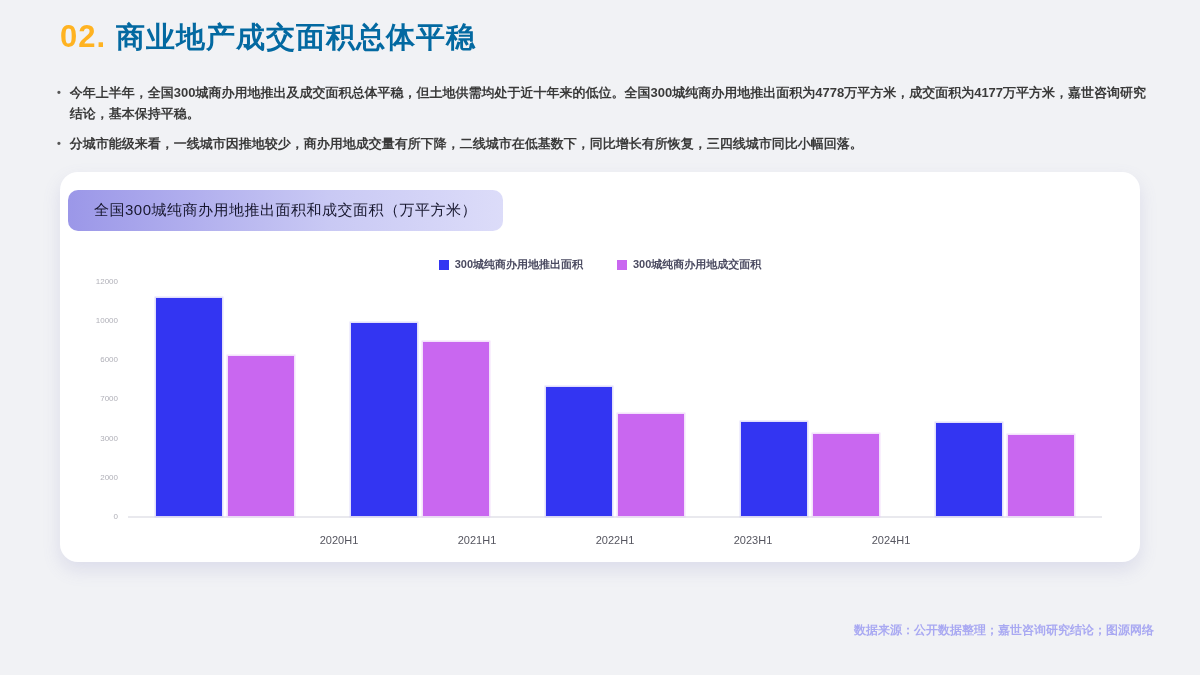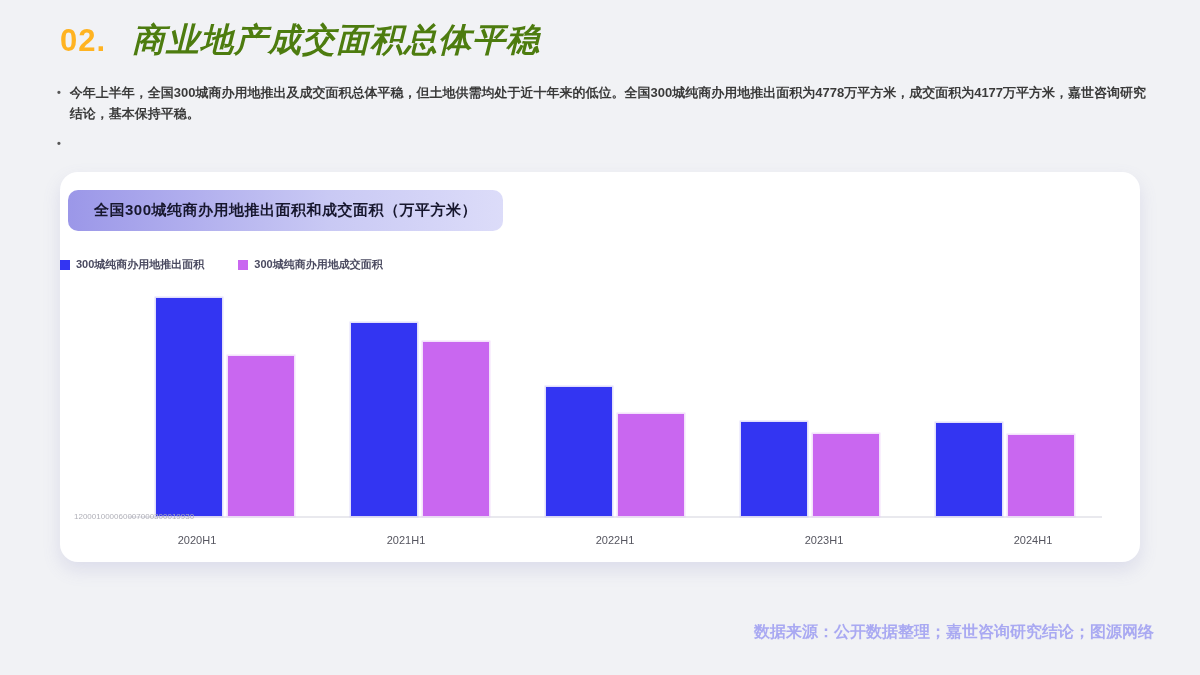--- a/index.html
+++ b/index.html
@@ -1,73 +1,74 @@
 <!DOCTYPE html>
 <html><head>
 <meta charset="utf-8">
 <style>
   html,body{margin:0;padding:0;}
   body{width:1200px;height:675px;font-family:"Liberation Sans","DejaVu Sans",sans-serif;}
   .slide{position:relative;width:1200px;height:675px;background:#f1f2f5;overflow:hidden;}
 
   
-  .title-row{position:absolute;left:60px;top:18px;display:flex;align-items:baseline;gap:26px;
+  .title-row{position:absolute;left:60px;top:18px;display:flex;align-items:baseline;gap:10px;
     font-weight:bold;letter-spacing:1px;}
   .title-num{font-size:31px;color:#ffb321;}
-  .title-text{font-size:33px;color:#4d7c0f;font-style:italic;}
+  .title-text{font-size:29px;color:#0369a1;}
 
   
   .bullets{position:absolute;left:57px;top:82px;width:1100px;margin:0;padding:0;list-style:none;}
   .bullet{display:flex;gap:9px;margin-bottom:9px;font-size:13px;font-weight:bold;
     color:#3a3a3a;line-height:21px;}
   .bullet .dot{color:#555;font-size:11px;line-height:21px;}
 
   
   .card{position:absolute;left:60px;top:172px;width:1080px;height:390px;background:#ffffff;
     border-radius:18px;box-shadow:0 8px 18px rgba(110,110,180,0.16);}
 
   .badge{display:inline-block;margin:18px 0 0 8px;padding:11px 26px;border-radius:10px;
     background:linear-gradient(90deg,#9b97e8 0%,#c9c9f4 60%,#dcdcf9 100%);
-    font-size:15px;font-weight:bold;color:#17172e;letter-spacing:0.5px;}
+    font-size:15px;font-weight:normal;color:#17172e;letter-spacing:0.5px;}
 
-  .legend{display:flex;justify-content:flex-start;gap:34px;margin-top:26px;}
+  .legend{display:flex;justify-content:center;gap:34px;margin-top:26px;}
   .legend-item{display:flex;align-items:center;gap:6px;font-size:11px;font-weight:bold;color:#4a4a60;}
   .swatch{width:10px;height:10px;display:inline-block;}
 
   .chart-body{display:flex;margin-top:10px;padding:0 38px 0 14px;}
-  .y-axis{width:44px;height:244px;position:relative;top:-5px;display:flex;
+  .y-axis{width:44px;height:244px;position:relative;top:-5px;display:flex;flex-direction:column;
     justify-content:space-between;align-items:flex-end;padding-right:10px;
     font-size:8px;color:#b0b0b8;}
   .plot{flex:1;height:234px;border-bottom:2px solid #e9e9ee;display:flex;
     justify-content:space-around;align-items:flex-end;}
   .group{width:138px;display:flex;justify-content:center;align-items:flex-end;gap:6px;}
   .bar{width:66px;}
-  .x-axis{display:flex;justify-content:space-between;margin:8px 38px 0 68px;}
+  .x-axis{display:flex;justify-content:center;margin:8px 38px 0 68px;}
   .x-tick{width:138px;text-align:center;font-size:11px;color:#55555f;}
 
   
-  .source{position:absolute;right:46px;top:622px;font-size:16px;font-weight:bold;color:#a9a9f2;}
+  .source{position:absolute;right:46px;top:622px;font-size:12px;font-weight:bold;color:#a9a9f2;}
 </style>
 </head>
 <body>
 
 <div class="slide">
 
   <div class="title-row">
     <span class="title-num">02.</span>
     <span class="title-text">商业地产成交面积总体平稳</span>
   </div>
 
   <ul class="bullets">
     <li class="bullet">
       <span class="dot">•</span>
       <span>今年上半年，全国300城商办用地推出及成交面积总体平稳，但土地供需均处于近十年来的低位。全国300城纯商办用地推出面积为4778万平方米，成交面积为4177万平方米，嘉世咨询研究结论，基本保持平稳。</span>
     </li>
     <li class="bullet">
       <span class="dot">•</span>
+      <span>分城市能级来看，一线城市因推地较少，商办用地成交量有所下降，二线城市在低基数下，同比增长有所恢复，三四线城市同比小幅回落。</span>
     </li>
   </ul>
 
   <div class="card">
     <div class="badge">
       <span>全国300城纯商办用地推出面积和成交面积（万平方米）</span>
     </div>
 
     <div class="legend">
         <div class="legend-item">
@@ -80,21 +81,21 @@
         </div>
       </div>
 
     <div class="chart-body">
       <div class="y-axis">
           <div>12000</div>
           <div>10000</div>
           <div>6000</div>
           <div>7000</div>
           <div>3000</div>
-          <div>1993</div>
+          <div>2000</div>
           <div>0</div>
         </div>
       <div class="plot">
           <div class="group">
             <div class="bar" style="background: rgb(51, 53, 242); height: 218px; box-shadow: rgba(200, 195, 248, 0.55) 0px 0px 0px 1.5px;"></div>
             <div class="bar" style="background: rgb(201, 103, 240); height: 160.1px; box-shadow: rgba(235, 205, 250, 0.6) 0px 0px 0px 1.5px;"></div>
           </div>
           <div class="group">
             <div class="bar" style="background: rgb(51, 53, 242); height: 193px; box-shadow: rgba(200, 195, 248, 0.55) 0px 0px 0px 1.5px;"></div>
             <div class="bar" style="background: rgb(201, 103, 240); height: 173.9px; box-shadow: rgba(235, 205, 250, 0.6) 0px 0px 0px 1.5px;"></div>

